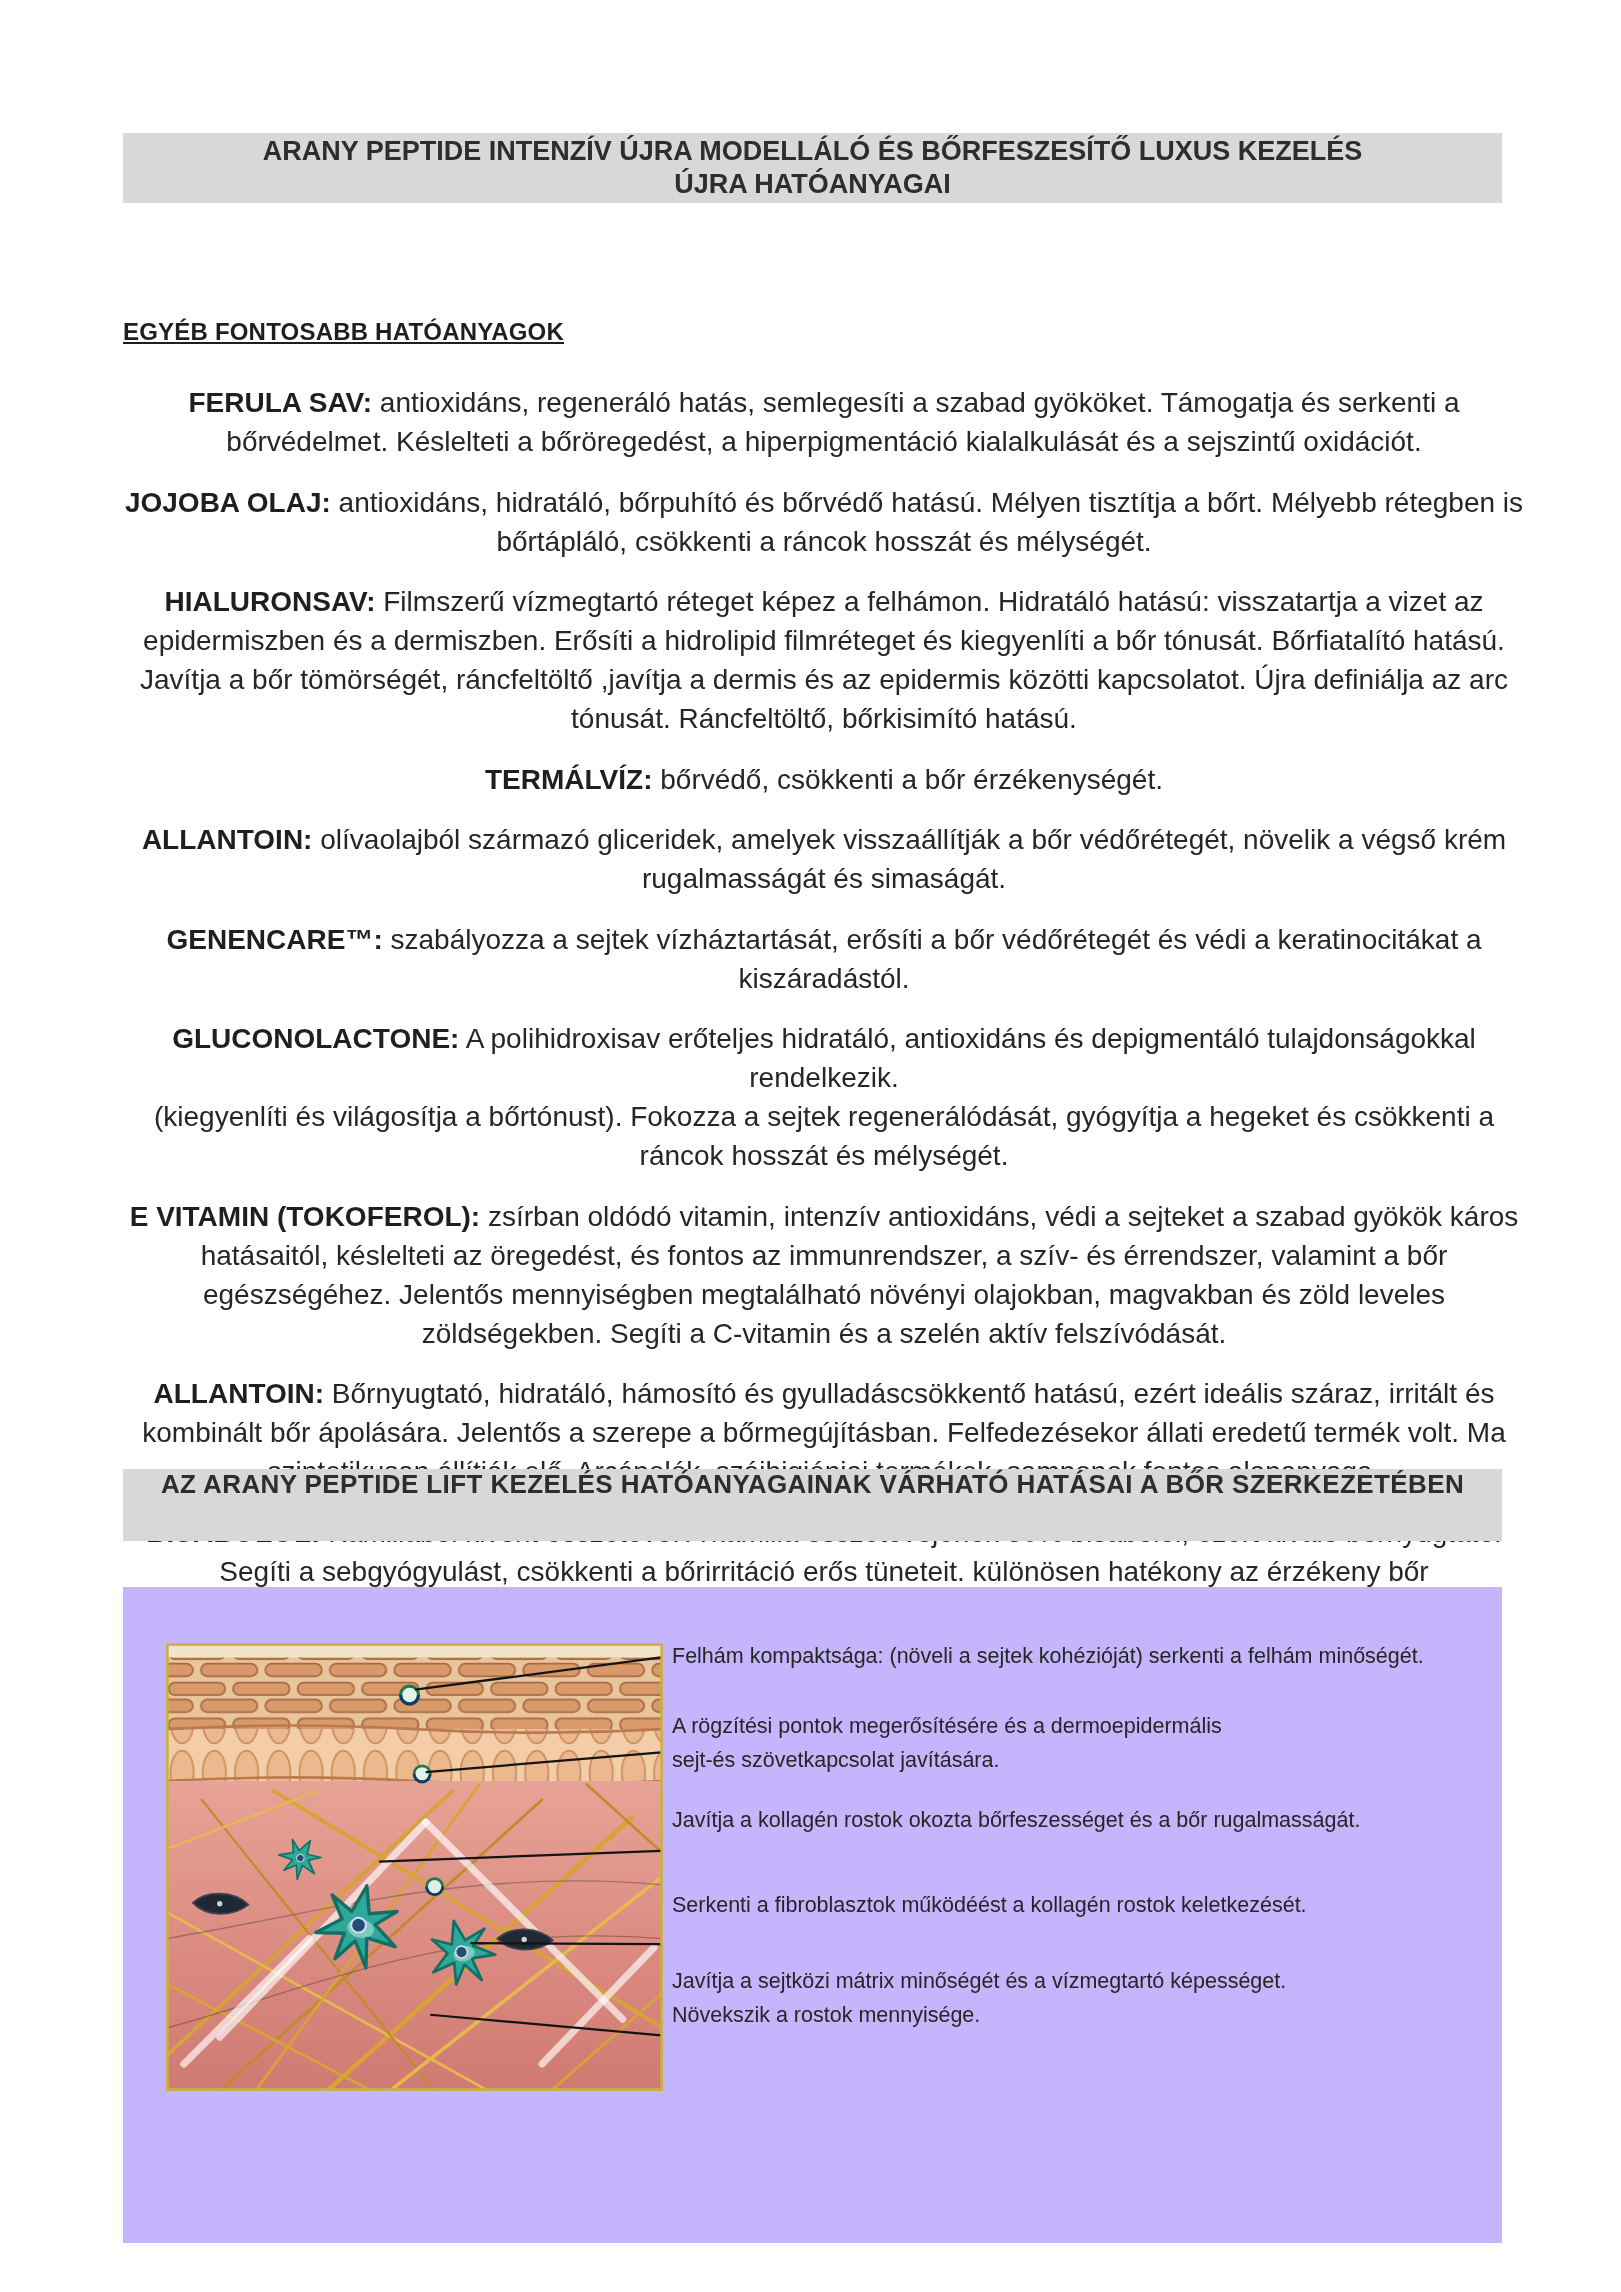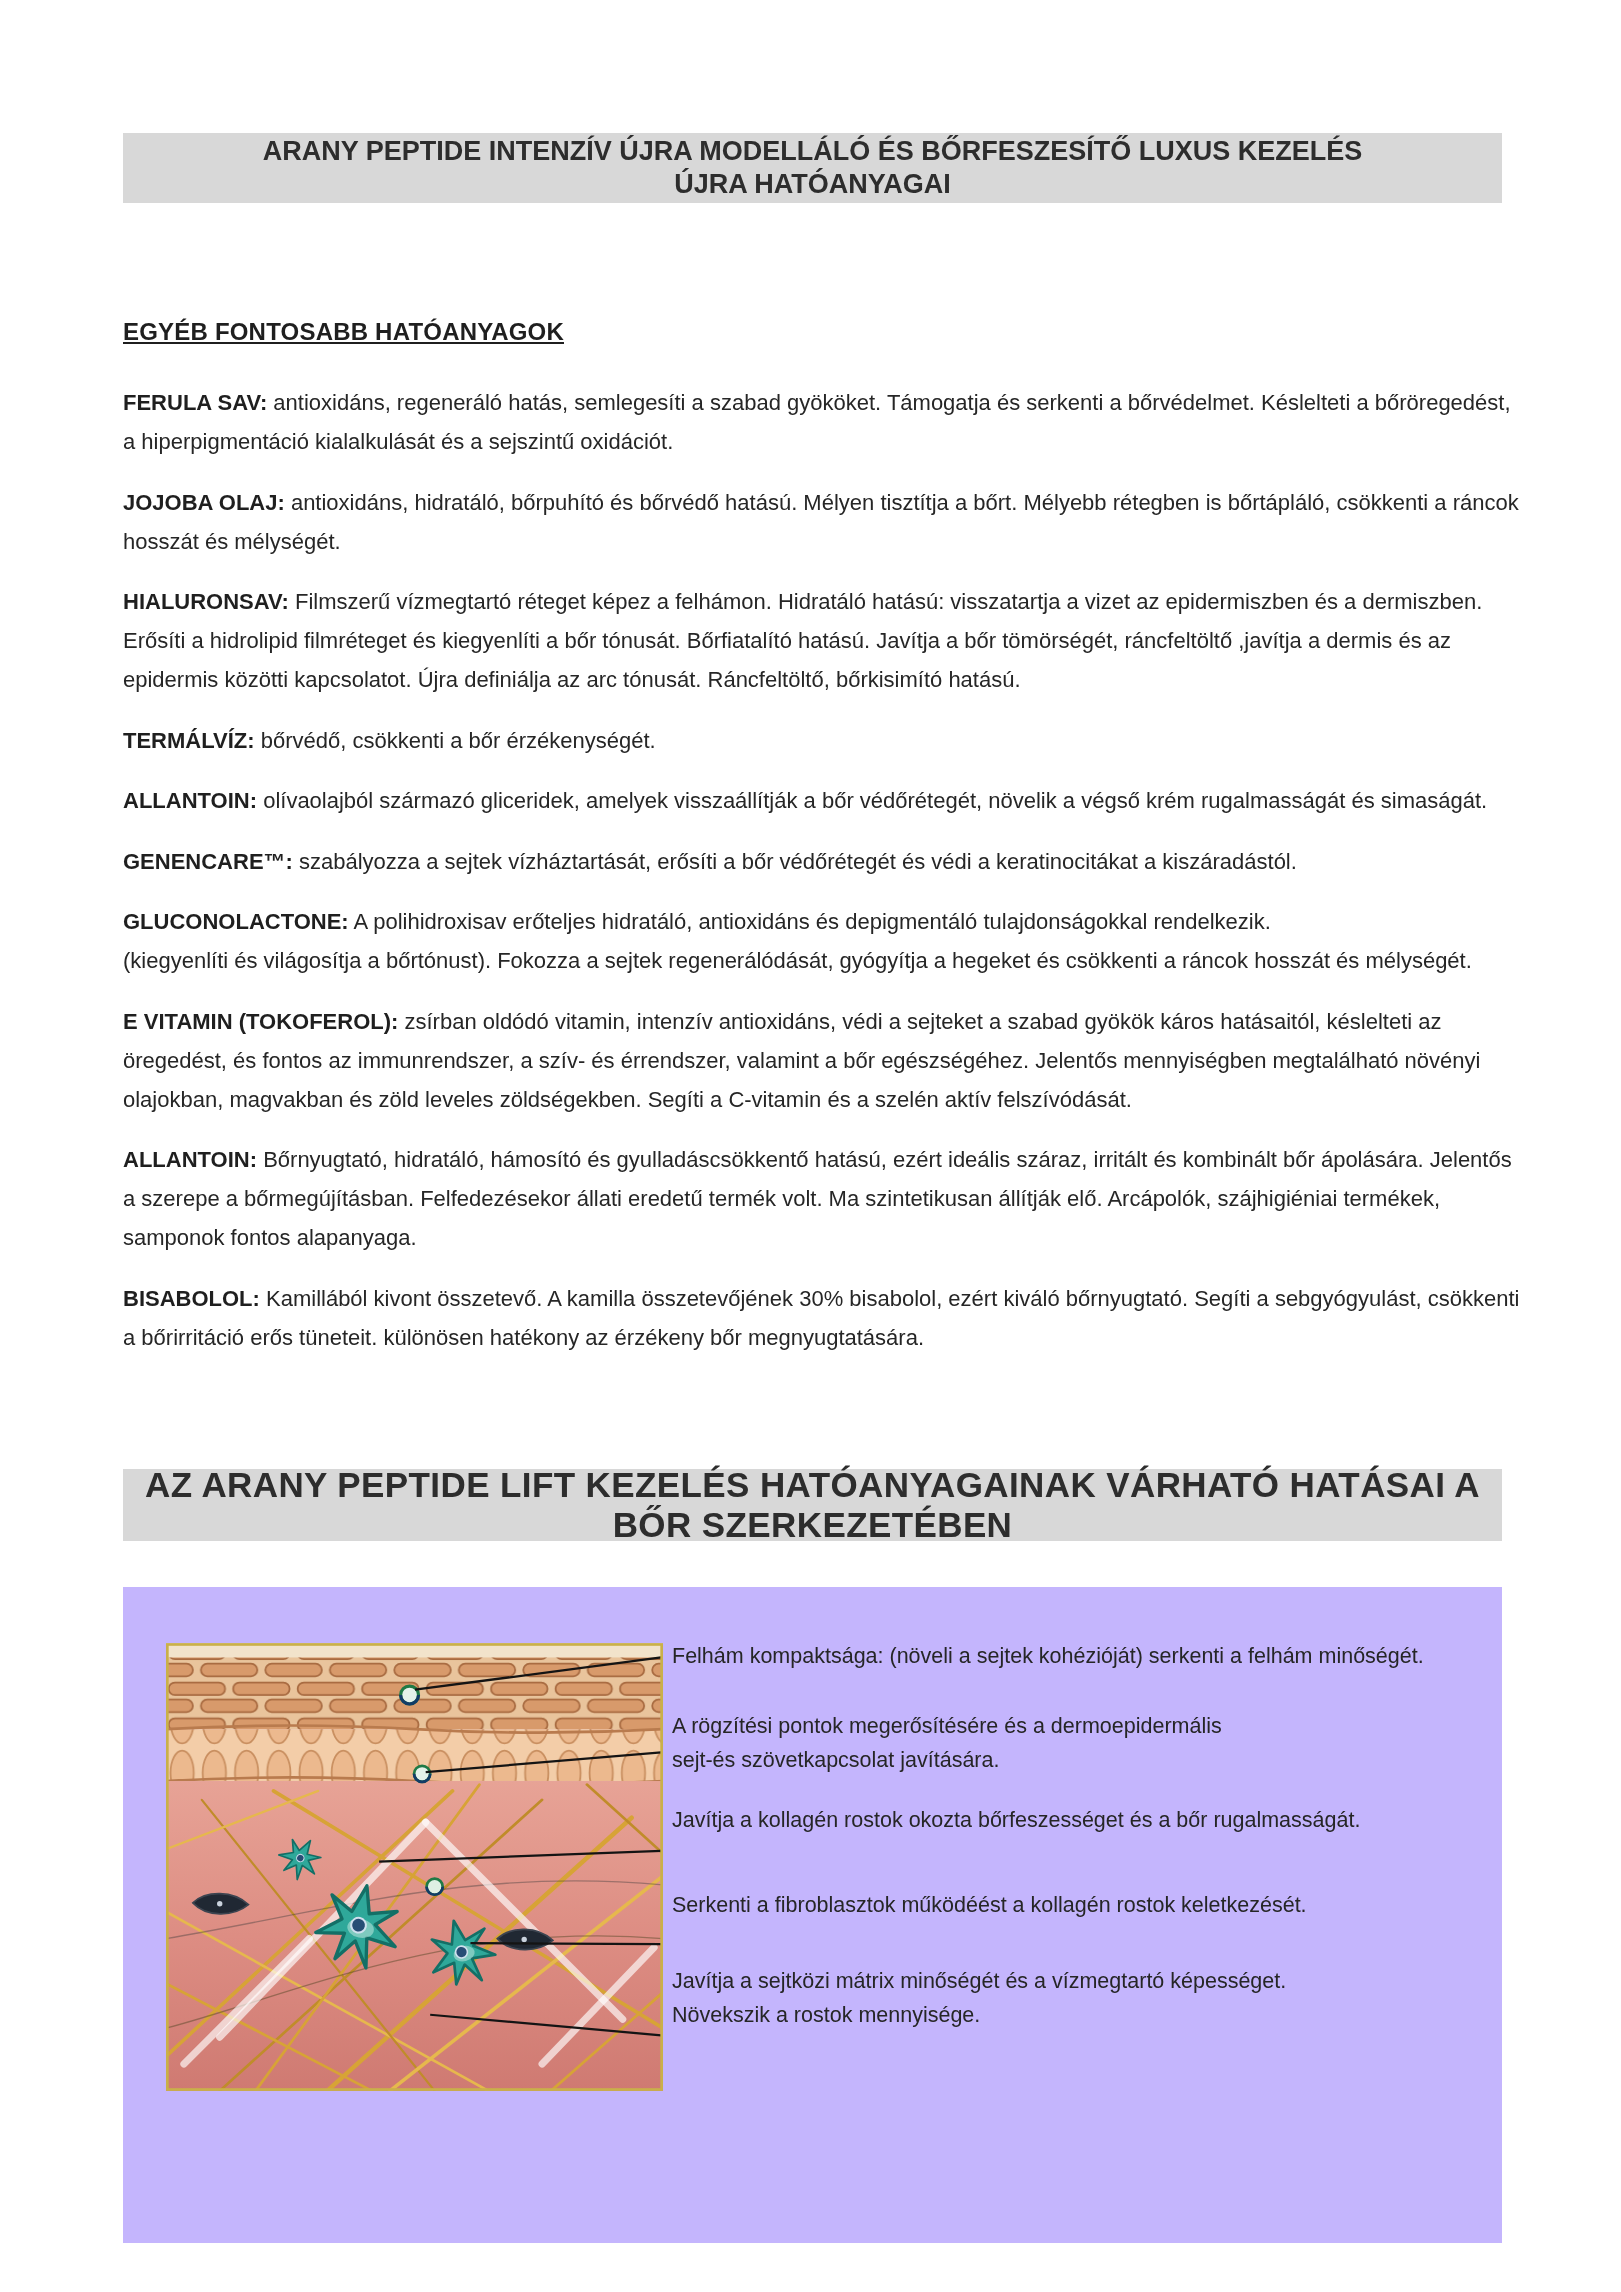--- a/index.html
+++ b/index.html
@@ -9,31 +9,31 @@
   }
   .banner {
     position:absolute; left:123px; width:1379px; background:#d8d8d8;
     color:#2d2d2d; font-weight:bold; text-align:center;
   }
   .banner1 {
     top:133px; height:70px; font-size:27px; line-height:33px;
     display:flex; flex-direction:column; justify-content:center;
   }
   .banner2 {
-    top:1469px; height:72px; font-size:35px; letter-spacing:0.4px;
-    display:flex; align-items:center; justify-content:center;
+    top:1469px; height:72px; font-size:26px; letter-spacing:0.4px;
+    display:flex; align-items:flex-start; justify-content:center;
   }
   .content { position:absolute; left:123px; top:312px; width:1402px; }
   .section-heading {
     font-size:24px; font-weight:bold; color:#1f1f1f;
     margin:0 0 32px 0; line-height:39px; letter-spacing:0.2px;text-decoration:underline;
   }
   p.ing {
-    font-size:22px; line-height:39px; margin:0 0 21.5px 0;
-    white-space:pre-line; color:#262626;
+    font-size:28px; line-height:39px; margin:0 0 21.5px 0;
+    white-space:pre-line; color:#262626;text-align:center;
   }
   p.ing strong { font-weight:bold; color:#1f1f1f; }
   .effects-box {
     position:absolute; left:123px; top:1587px; width:1379px; height:656px;
     background:#c4b5fd;
   }
   .illustration {
     position:absolute; left:43px; top:56px; width:497px; height:448px; display:block;
   }
   .effect {

